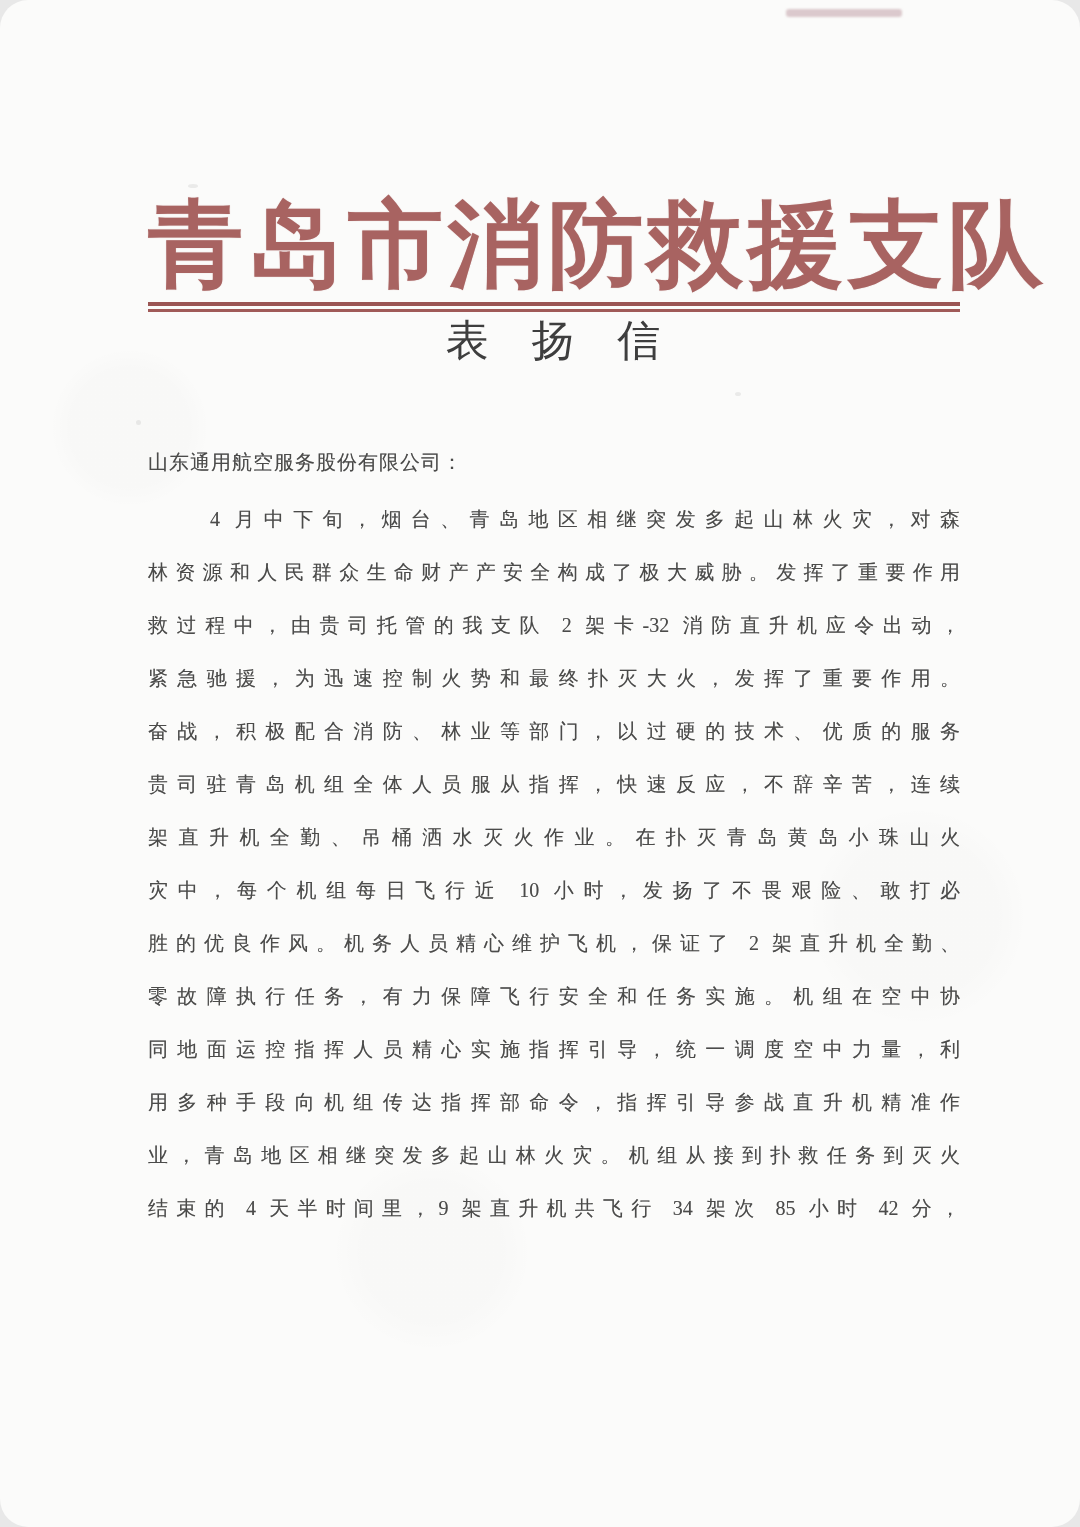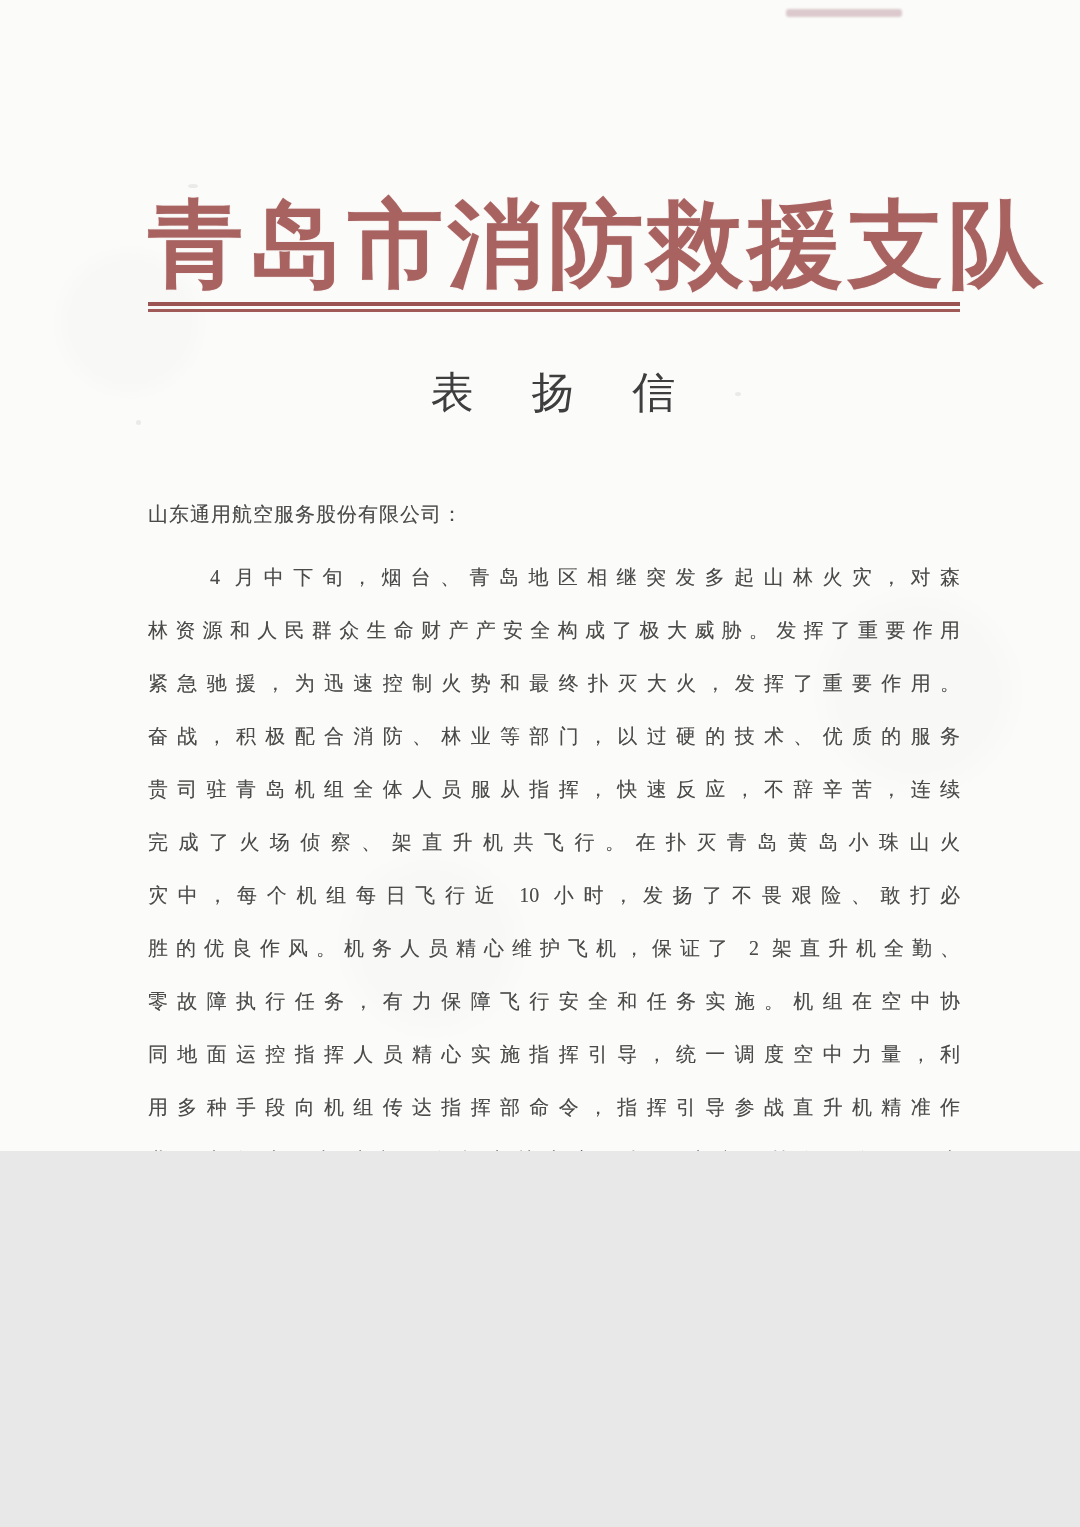--- a/index.html
+++ b/index.html
@@ -5,29 +5,30 @@
   * { margin: 0; padding: 0; box-sizing: border-box; }
 
   html, body {
     background: #e8e8e8;
     font-family: "Liberation Serif", "DejaVu Serif", serif;
   }
 
   .page {
     position: relative;
     width: 1080px;
-    height: 1151px;
+    height: 1527px;
     margin: 0 auto;
     background: #fbfbfa;
     overflow: hidden;
     
     background-image:
       radial-gradient(circle at 12% 28%, rgba(0,0,0,0.012) 0 60px, transparent 80px),
       radial-gradient(circle at 85% 60%, rgba(0,0,0,0.010) 0 80px, transparent 110px),
       radial-gradient(circle at 40% 82%, rgba(0,0,0,0.010) 0 70px, transparent 100px);
+    border-radius: 28px;
   }
 
   
   .smudge {
     position: absolute;
     left: 786px;
     top: 9px;
     width: 116px;
     height: 8px;
     background: rgba(168, 122, 132, 0.38);
@@ -61,48 +62,46 @@
   }
 
   .rule {
     margin-top: 4px;
     height: 10px;
     border-top: 4px solid #9a5553;
     border-bottom: 3px solid #a05a58;
   }
 
   .subtitle {
-    margin-top: 52px;
     font-size: 43px;
     font-weight: 500;
     color: #3e3e3e;
     text-align: center;
     word-spacing: 28px;
     white-space: pre;
     letter-spacing: 2px;
-    font-family: Liberation Mono, monospace;
   }
 
   .body {
     margin-top: 66px;
     font-size: 20px;
     color: #4b4b4a;
     text-shadow: 0 0 0.6px rgba(75,75,74,0.4);
   }
 
   .salutation {
     height: 53px;
     line-height: 53px;
     text-align: left;
     letter-spacing: 1px;
   }
 
   .line {
     height: 53px;
-    line-height: 72px;
+    line-height: 60px;
     text-align: justify;
     text-align-last: justify;
     -moz-text-align-last: justify;
   }
 
   .line.indent {
     padding-left: 62px;
   }
 </style>
 </head>
@@ -122,24 +121,25 @@
     <div class="rule"></div>
 
     <h2 class="subtitle">表 扬 信</h2>
 
     <div class="body">
 
       <div class="salutation">山东通用航空服务股份有限公司：</div>
 
       <div class="line indent">4 月中下旬，烟台、青岛地区相继突发多起山林火灾，对森</div>
       <div class="line">林资源和人民群众生命财产产安全构成了极大威胁。发挥了重要作用</div>
+      <div class="line">救过程中，由贵司托管的我支队 2 架卡-32 消防直升机应令出动，</div>
       <div class="line">紧急驰援，为迅速控制火势和最终扑灭大火，发挥了重要作用。</div>
       <div class="line">奋战，积极配合消防、林业等部门，以过硬的技术、优质的服务</div>
       <div class="line">贵司驻青岛机组全体人员服从指挥，快速反应，不辞辛苦，连续</div>
-      <div class="line">完成了火场侦察、架直升机共飞行。在扑灭青岛黄岛小珠山火</div>
+      <div class="line">架直升机全勤、吊桶洒水灭火作业。在扑灭青岛黄岛小珠山火</div>
       <div class="line">灾中，每个机组每日飞行近 10 小时，发扬了不畏艰险、敢打必</div>
       <div class="line">胜的优良作风。机务人员精心维护飞机，保证了 2 架直升机全勤、</div>
       <div class="line">零故障执行任务，有力保障飞行安全和任务实施。机组在空中协</div>
       <div class="line">同地面运控指挥人员精心实施指挥引导，统一调度空中力量，利</div>
       <div class="line">用多种手段向机组传达指挥部命令，指挥引导参战直升机精准作</div>
       <div class="line">业，青岛地区相继突发多起山林火灾。机组从接到扑救任务到灭火</div>
       <div class="line">结束的 4 天半时间里，9 架直升机共飞行 34 架次 85 小时 42 分，</div>
 
     </div>
   </div>

